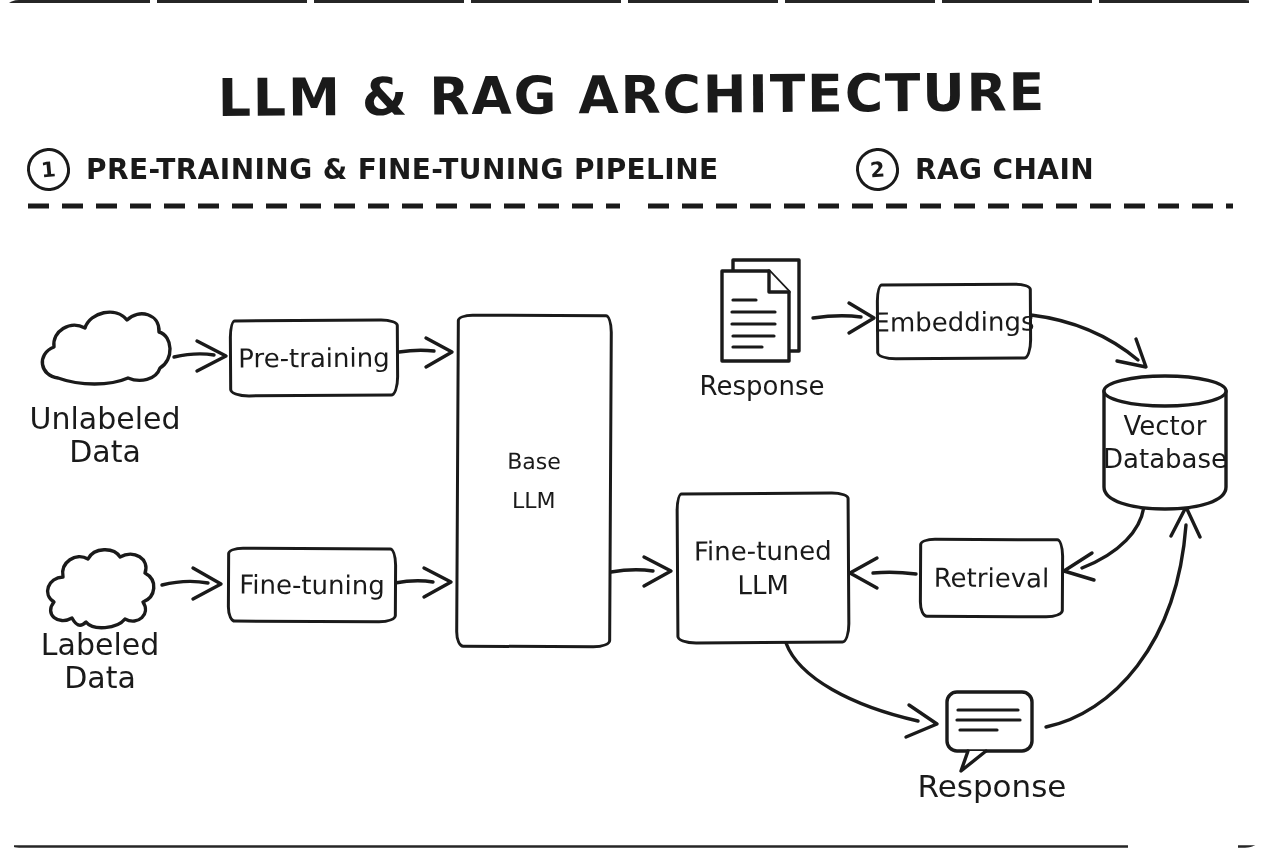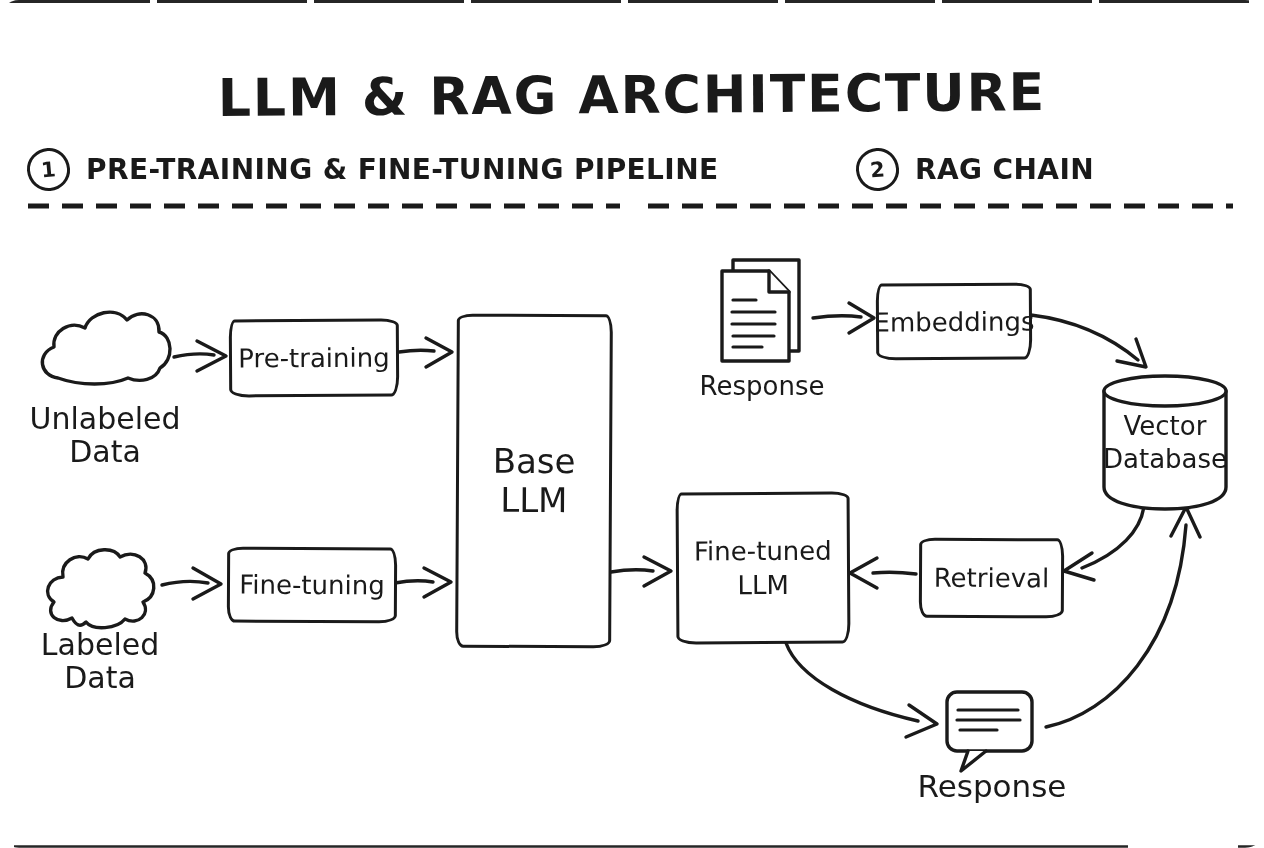--- a/index.html
+++ b/index.html
@@ -40,21 +40,21 @@
 
   .box{
     position:absolute;background:#fff;
     border:3px solid var(--ink);
     display:flex;flex-direction:column;align-items:center;justify-content:center;
     text-align:center;
   }
   .sk-a{border-radius:6px 18px 8px 20px / 18px 7px 20px 8px;transform:rotate(-0.35deg);}
   .sk-b{border-radius:16px 7px 18px 8px / 7px 18px 8px 16px;transform:rotate(0.3deg);}
   .box-label{font-size:26px;line-height:34px;}
-  .box-label-lg{font-size:34px;line-height:39px;}
+  .box-label-lg{font-size:22px;line-height:39px;}
 
   .free-label{position:absolute;text-align:center;font-size:30px;line-height:33px;}
 </style>
 </head>
 <body>
 
 <div class="canvas">
 
   <svg class="svg-layer" width="1264" height="848" viewBox="0 0 1264 848">
 

